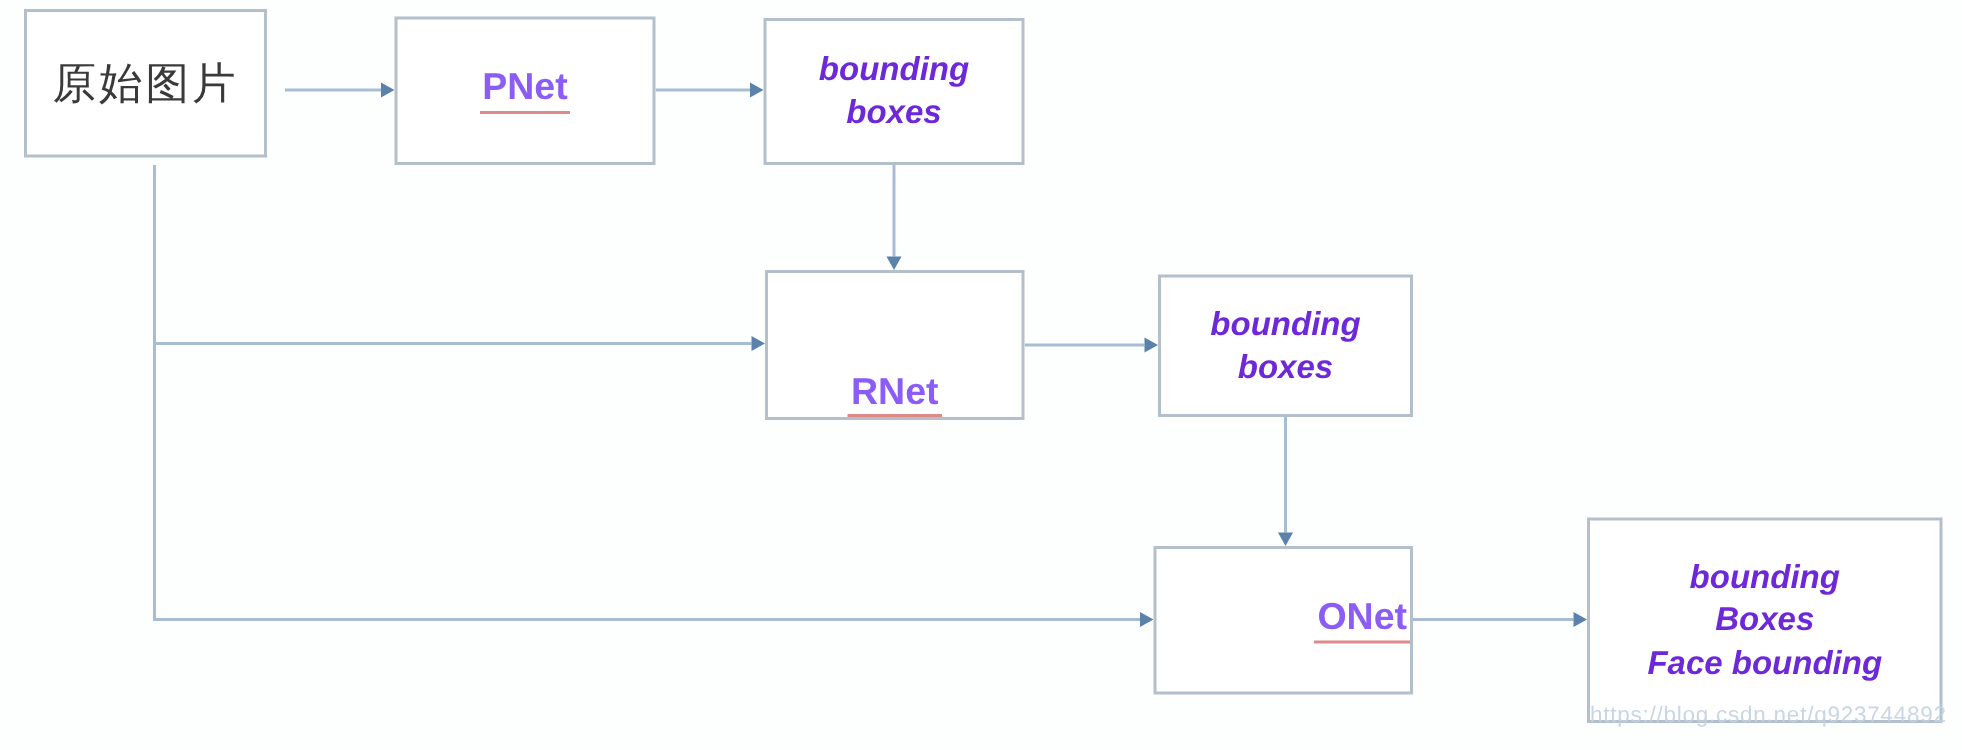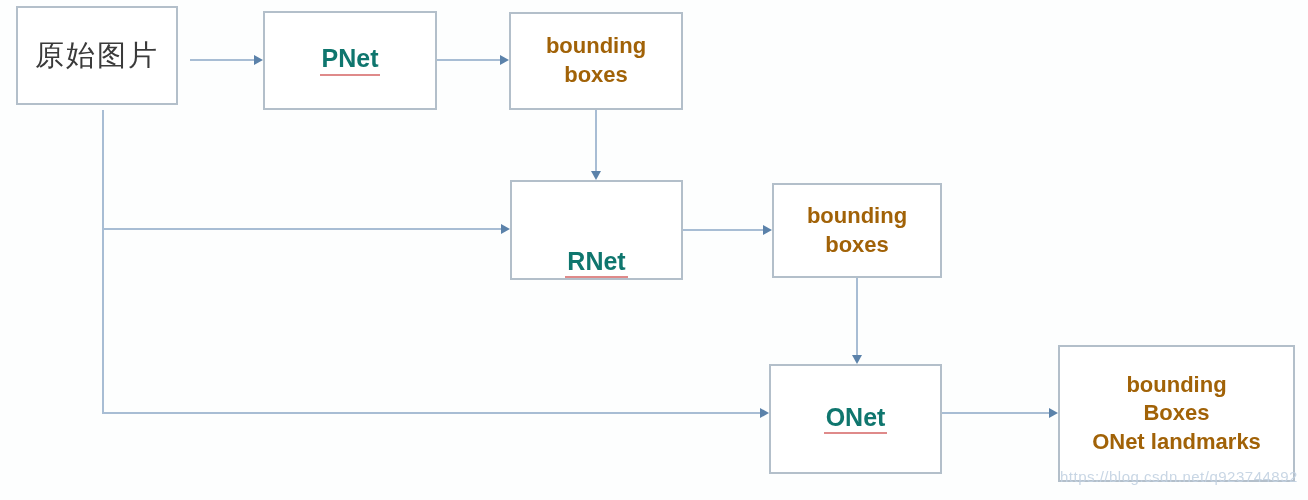--- a/index.html
+++ b/index.html
@@ -27,26 +27,26 @@
     display:flex;
     flex-direction:column;
     align-items:center;
     justify-content:center;
     text-align:center;
     color:var(--text);
     z-index:2;
   }
   .label-cn { font-size:29px; letter-spacing:2px; color:#3a3a3a; }
   .label-net {
-    font-size:25px; font-weight:700; color:#0f766e;
+    font-size:25px; font-weight:700; color:#8b5cf6;
     border-bottom:2px solid var(--net-underline);
     padding:0 2px 1px 2px;
     line-height:1.1;
   }
-  .label-line { font-size:22px; font-weight:700; color:#a16207; line-height:1.3; }
+  .label-line { font-size:22px; font-weight:700; color:#6d28d9; line-height:1.3;font-style:italic; }
   .edge { position:absolute; background:var(--line); z-index:1; }
   .edge.h { height:2px; }
   .edge.v { width:2px; }
   .ah { position:absolute; width:0; height:0; z-index:1; }
   .ah.right {
     border-top:5px solid transparent;
     border-bottom:5px solid transparent;
     border-left:9px solid var(--arrow);
   }
   .ah.down {
@@ -112,25 +112,25 @@
 
   <div class="box" style="left:510px; top:180px; width:173px; height:100px;justify-content:flex-end;">
     <span class="label-net">RNet</span>
   </div>
 
   <div class="box" style="left:772px; top:183px; width:170px; height:95px;">
     <span class="label-line">bounding</span>
     <span class="label-line">boxes</span>
   </div>
 
-  <div class="box" style="left:769px; top:364px; width:173px; height:110px;">
+  <div class="box" style="left:769px; top:364px; width:173px; height:99px;align-items:flex-end;">
     <span class="label-net">ONet</span>
   </div>
 
   <div class="box" style="left:1058px; top:345px; width:237px; height:137px;">
     <span class="label-line">bounding</span>
     <span class="label-line">Boxes</span>
-    <span class="label-line">ONet landmarks</span>
+    <span class="label-line">Face bounding</span>
   </div>
 
   <div class="watermark">https://blog.csdn.net/q923744892</div>
 
 </div>
 
 </body></html>

